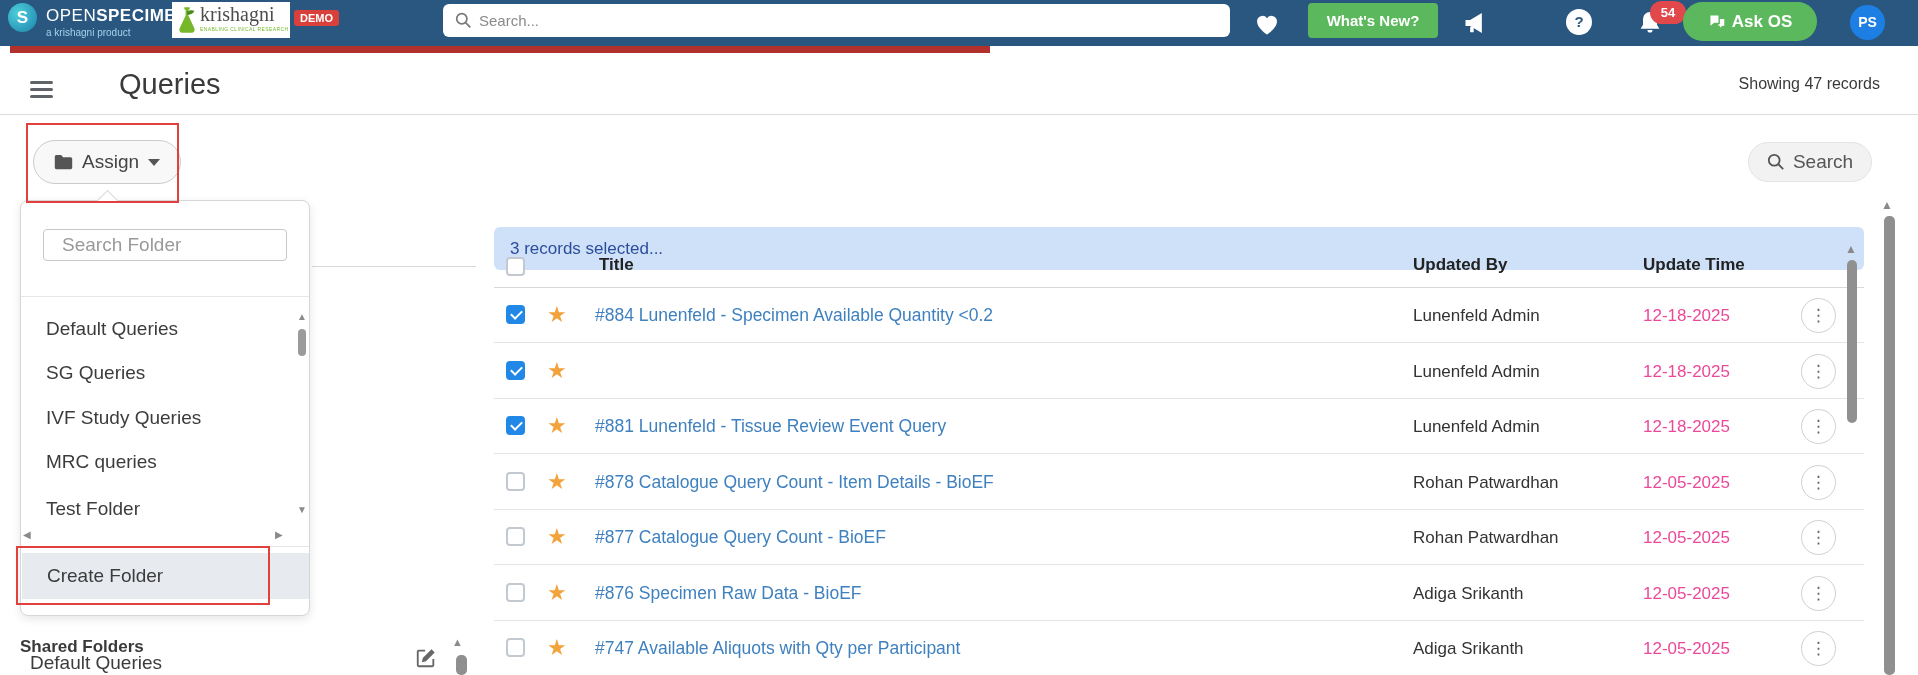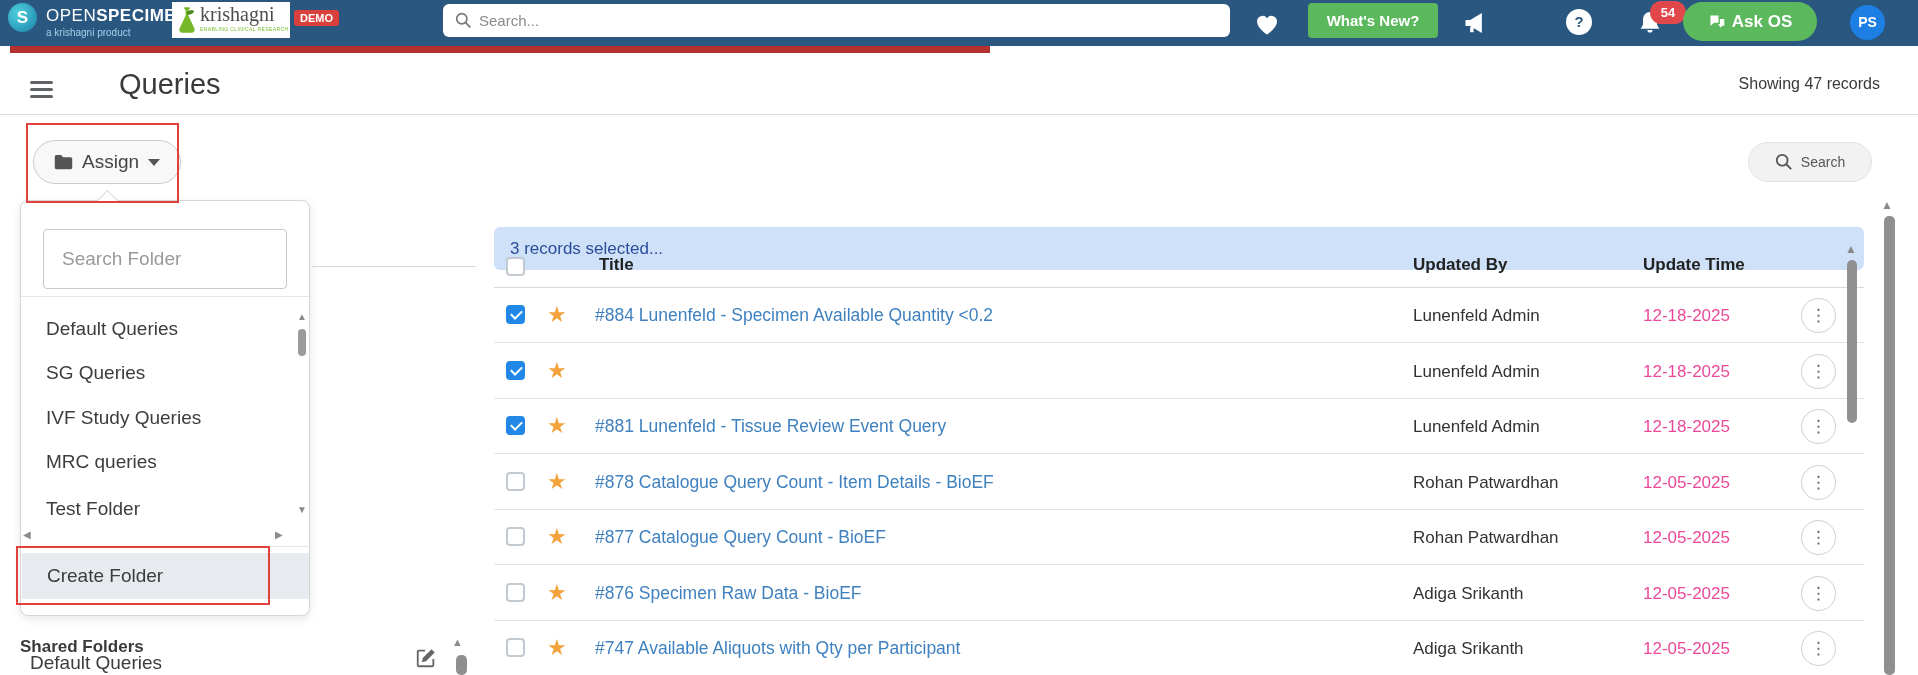--- a/index.html
+++ b/index.html
@@ -51,37 +51,37 @@
 
   
   .assign-btn { position:absolute; left:33px; top:140px; height:44px; padding:0 20px; border-radius:22px;
     background:#f8f8f8; border:1px solid #ccc; font-size:19px; color:#444; cursor:pointer;
     display:flex; align-items:center; gap:9px; font-family:"Liberation Sans",sans-serif; }
   .caret-down { width:0; height:0; border-left:6px solid transparent; border-right:6px solid transparent; border-top:7px solid #555; }
   .anno-box { position:absolute; border:2px solid #e0413d; z-index:9; pointer-events:none; }
   .anno-assign { left:26px; top:123px; width:153px; height:80px; }
   .anno-create { left:16px; top:546px; width:254px; height:59px; }
   .search-btn { position:absolute; left:1748px; top:142px; width:124px; height:40px; border-radius:20px;
-    background:#f2f2f2; border:1px solid #e3e3e3; font-size:14px; color:#555; cursor:pointer;
+    background:#f2f2f2; border:1px solid #e3e3e3; font-size:19px; color:#555; cursor:pointer;
     display:flex; align-items:center; justify-content:center; gap:8px; font-family:"Liberation Sans",sans-serif; }
 
   
   .sidebar-divider { position:absolute; left:312px; top:266px; width:164px; height:1px; background:#d8d8d8; }
   .shared-heading { position:absolute; left:20px; top:616px; font-size:17px; font-weight:bold; color:#3a3a3a; z-index:1;margin-top:21px; }
   .shared-item { position:absolute; left:30px; top:652px; font-size:19px; color:#3c3c3c; z-index:1; cursor:pointer; }
   .edit-icon { position:absolute; left:415px; top:647px; width:22px; height:22px; z-index:1; cursor:pointer; }
   .mini-sb-arrow { position:absolute; left:452px; top:636px; font-size:11px; color:#8a8a8a; z-index:1; }
   .mini-sb-thumb { position:absolute; left:456px; top:655px; width:11px; height:20px; background:#8f8f8f; border-radius:5px; z-index:1; }
 
   
   .panel { position:absolute; left:20px; top:200px; width:290px; height:416px; background:#fff;
     border:1px solid #d6d6d6; border-radius:8px; box-shadow:0 3px 10px rgba(0,0,0,.1); z-index:5; }
   .panel-notch { position:absolute; left:100px; top:193px; width:15px; height:15px; background:#fff;
     border-left:1px solid #d6d6d6; border-top:1px solid #d6d6d6; transform:rotate(45deg); z-index:6; }
-  .folder-search { position:absolute; left:22px; top:28px; width:244px; height:60px; border:1px solid #c8c8c8;
+  .folder-search { position:absolute; left:22px; top:28px; width:244px; height:32px; border:1px solid #c8c8c8;
     border-radius:4px; padding-left:18px; font-size:19px; color:#444; outline:none; font-family:"Liberation Sans",sans-serif; }
   .folder-search::placeholder { color:#9a9a9a; }
   .panel-div1 { position:absolute; left:0; top:95px; width:100%; height:1px; background:#e6e6e6; }
   .folder-item { position:absolute; left:25px; font-size:19px; color:#3c3c3c; cursor:pointer; }
   .psb { position:absolute; color:#8a8a8a; font-size:10px; }
   .psb-thumb-v { position:absolute; left:277px; top:128px; width:8px; height:27px; background:#9b9b9b; border-radius:4px; }
   .panel-div2 { position:absolute; left:0; top:345px; width:100%; height:1px; background:#e6e6e6; }
   .create-folder { position:absolute; left:1px; top:352px; width:287px; height:46px; background:#e7eaee;
     font-size:19px; color:#3c3c3c; line-height:46px; padding-left:25px; cursor:pointer; }
 

